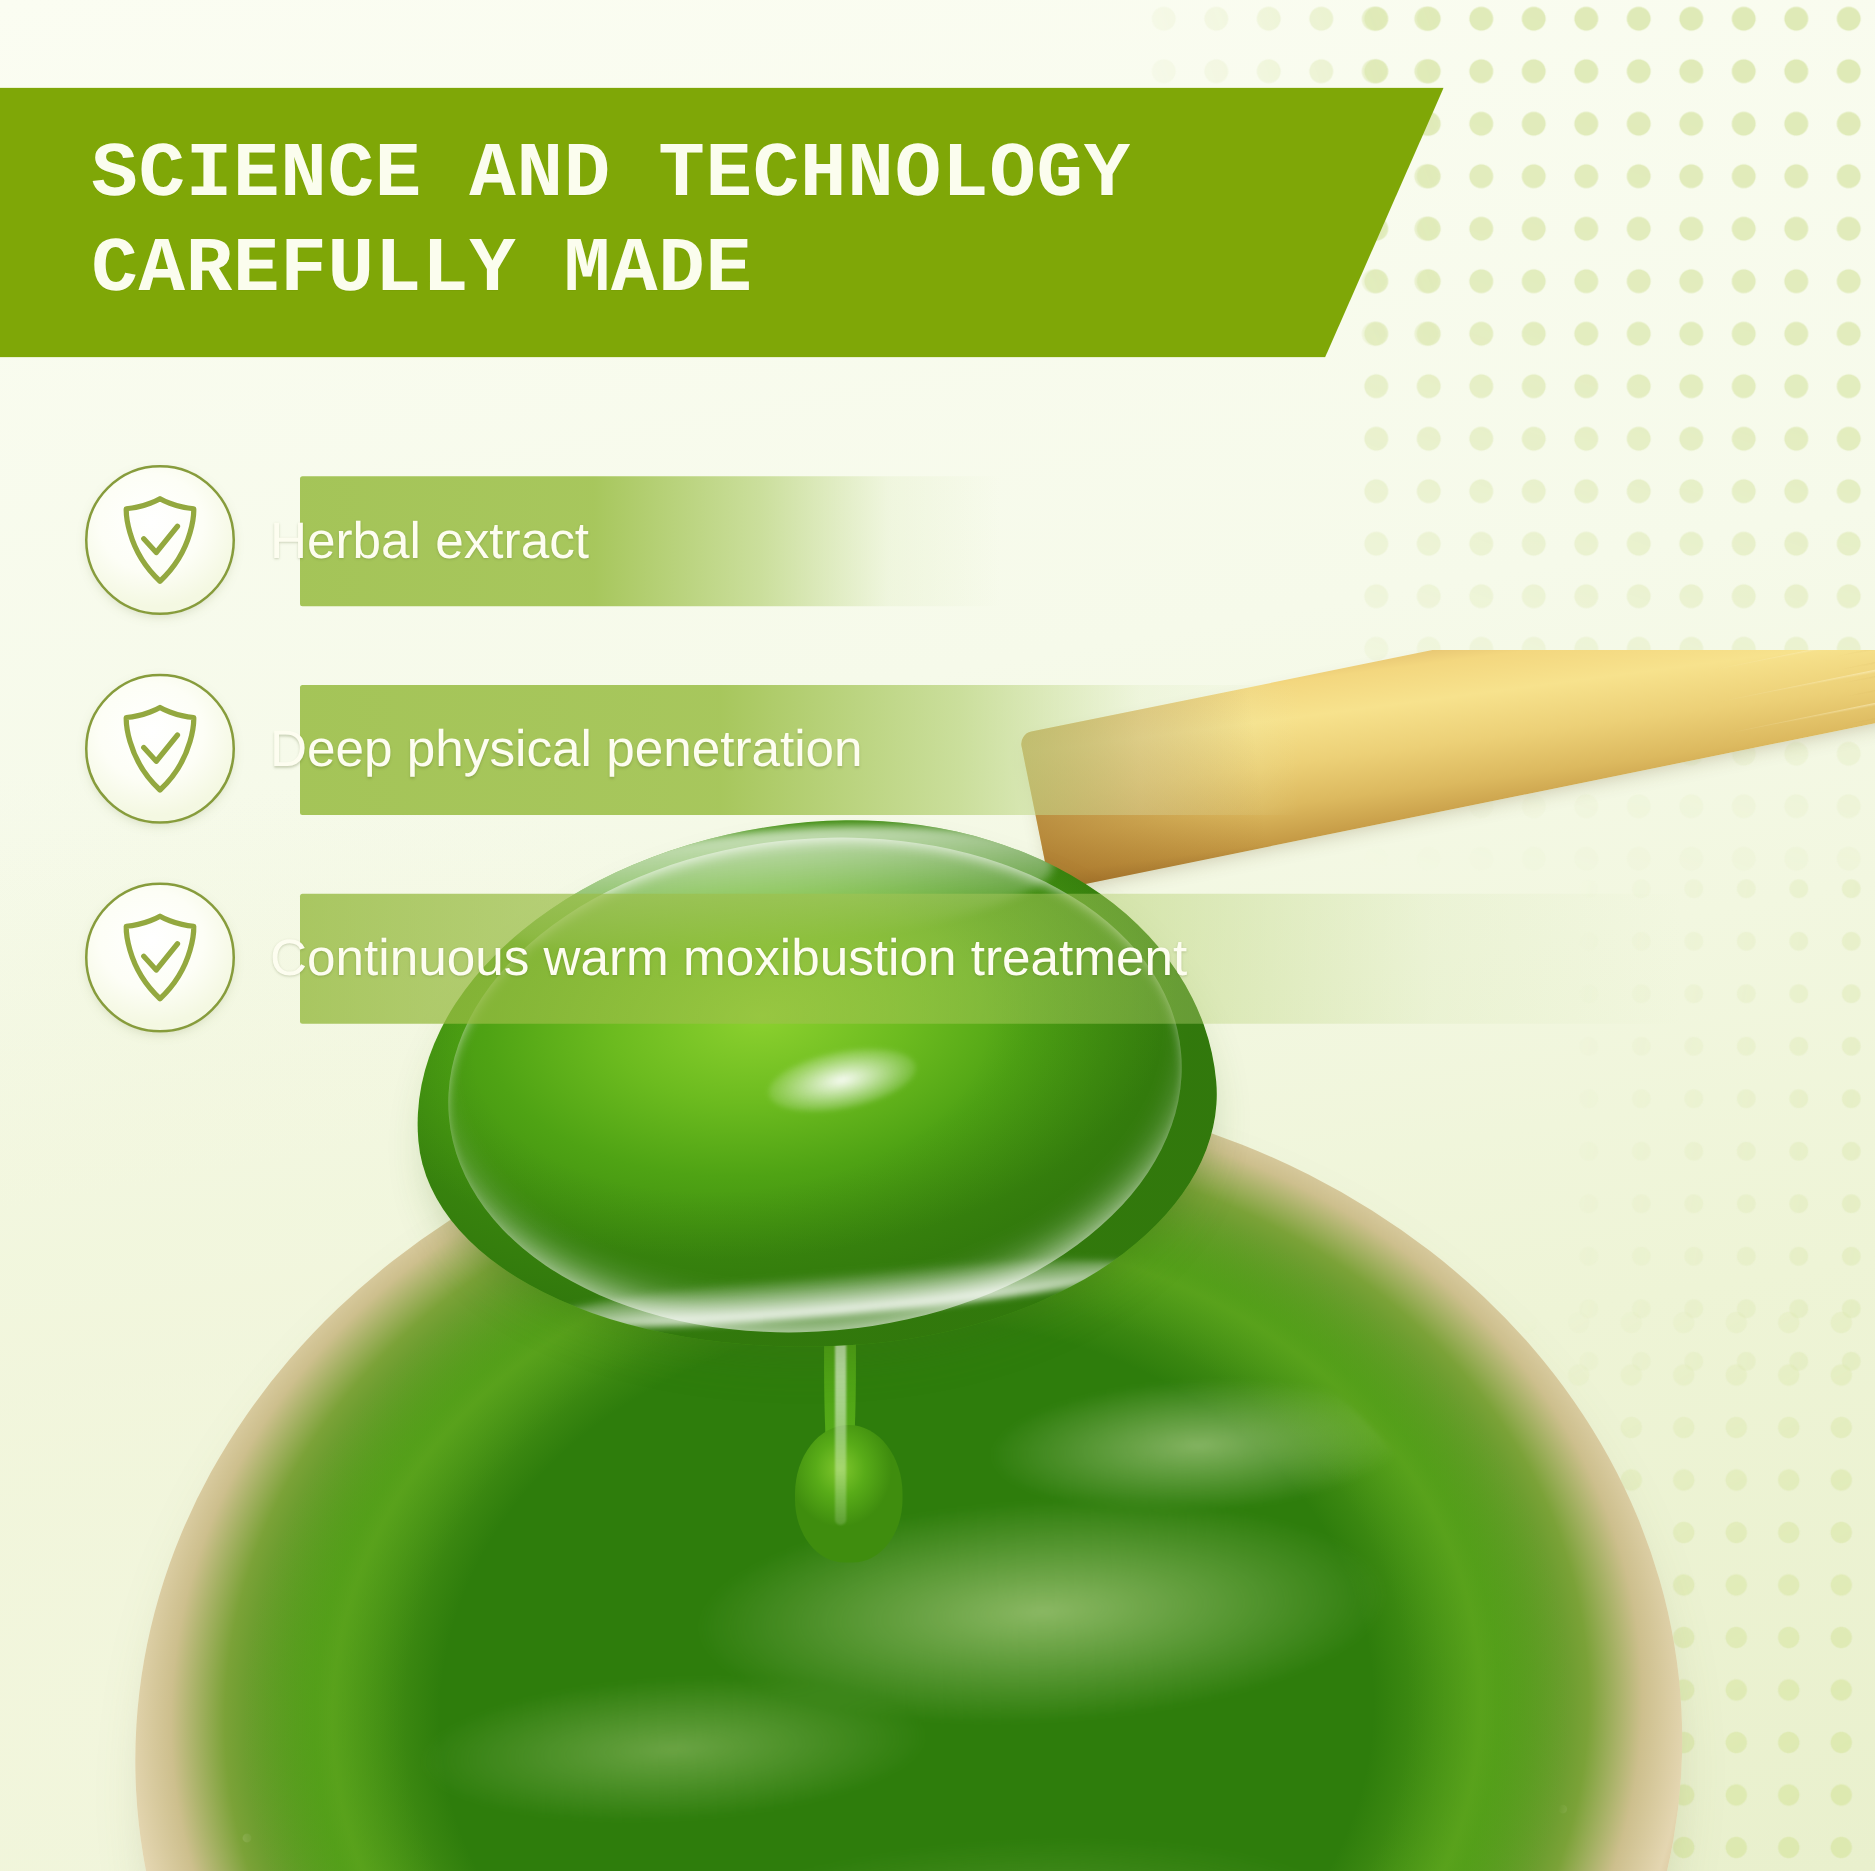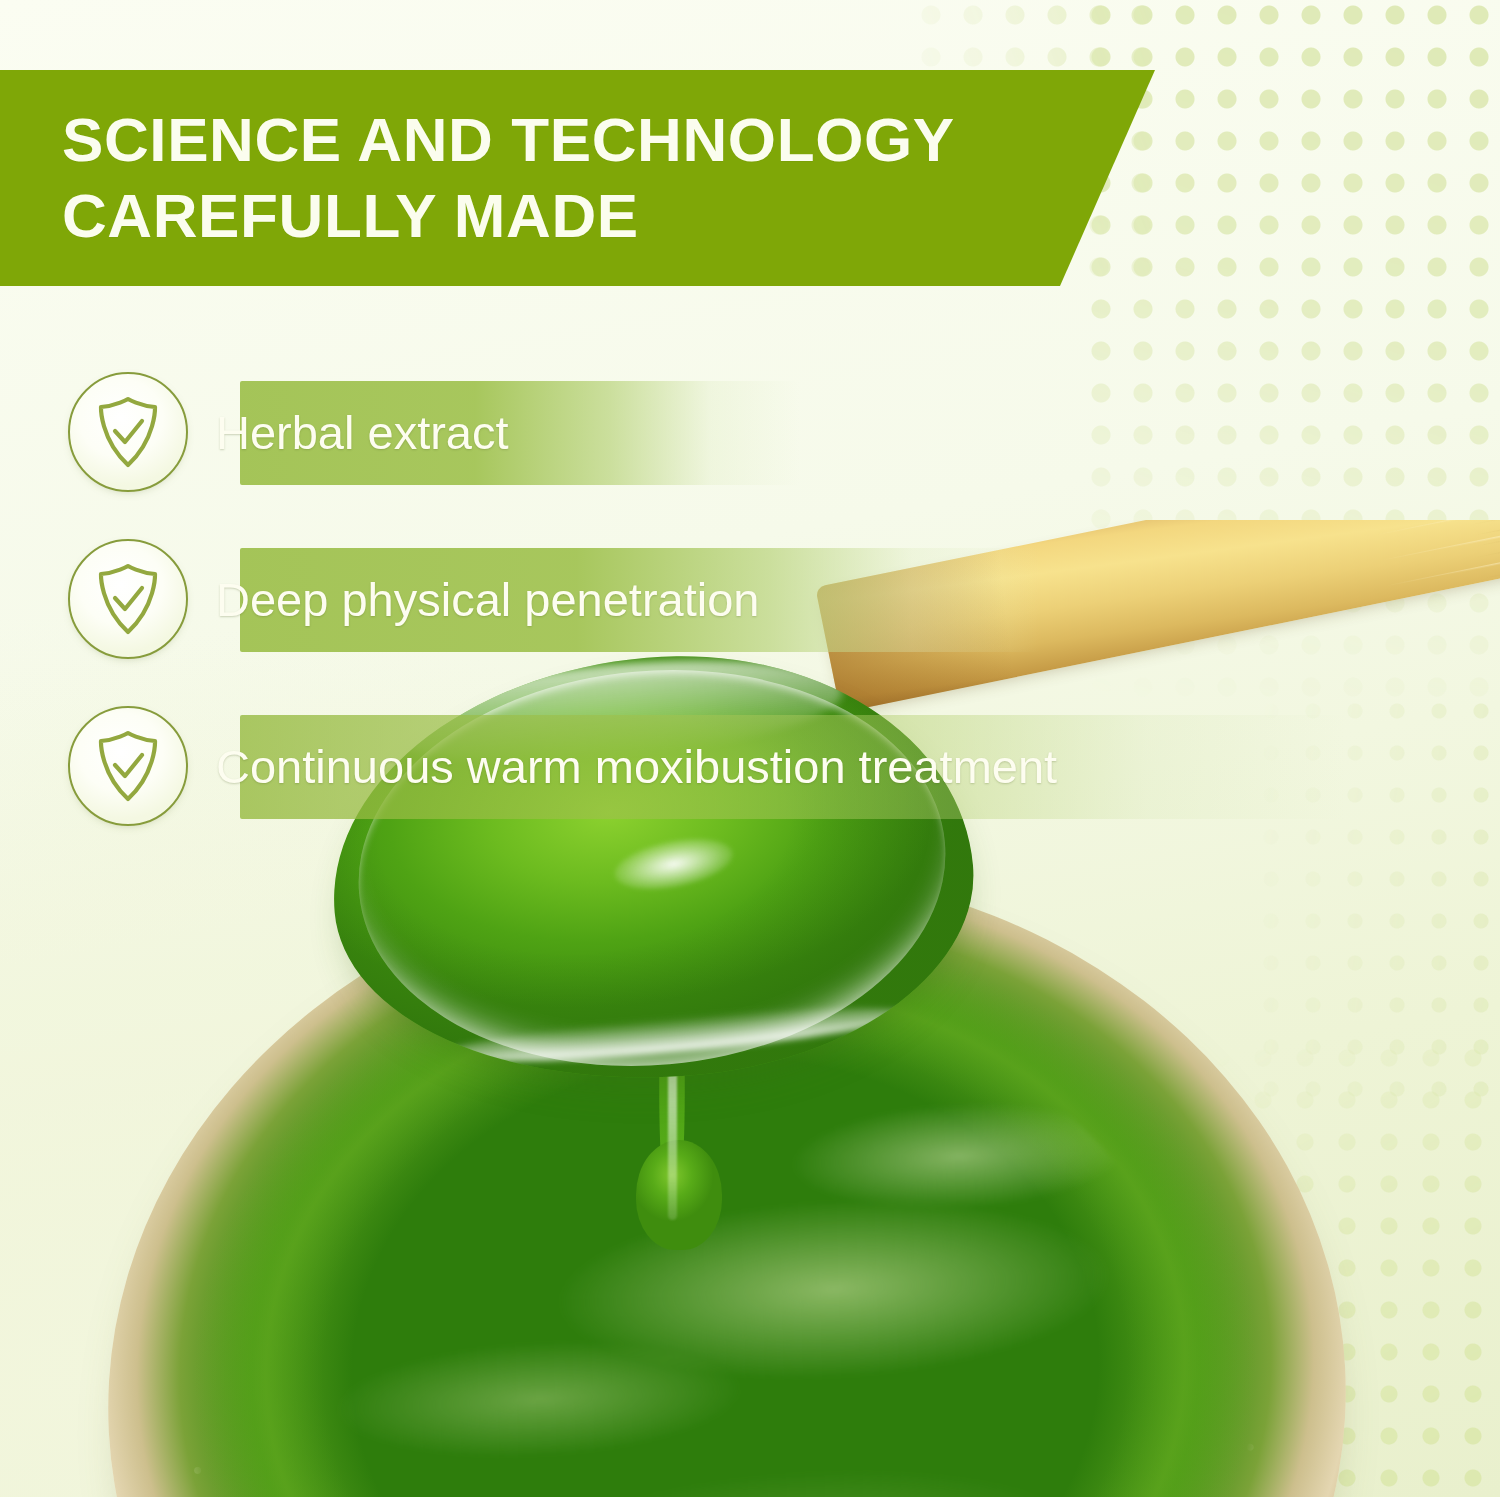--- a/index.html
+++ b/index.html
@@ -83,30 +83,31 @@
     left: 0;
     top: 70px;
     width: 1160px;
     height: 216px;
     background: #7fa707;
     clip-path: polygon(0 0, 1155px 0, 1060px 100%, 0 100%);
     display: flex;
     align-items: center;
   }
   .banner-title {
-    margin: 5px;
+    margin: 16px;
     padding: 0 0 0 57px;
     color: #fbfdee;
     font-size: 62px;
     line-height: 1.22;
     font-weight: 700;
     letter-spacing: 0.6px;
     text-transform: uppercase;
     max-width: 1040px;
     text-shadow: 0 1px 0 rgba(0,0,0,.04);
+    font-family: Liberation Mono, monospace;
   }
 
   
   .photo {
     position: absolute;
     left: 0;
     top: 520px;
     width: 1500px;
     height: 977px;
     overflow: hidden;
@@ -350,21 +351,21 @@
     align-items: center;
     justify-content: center;
     box-shadow: 0 3px 10px -4px rgba(110,125,60,.35);
   }
   .badge svg { display: block; }
   .feature-label {
     position: relative;
     z-index: 2;
     margin-left: 28px;
     color: #fdfdf0;
-    font-size: 47px;
+    font-size: 41px;
     line-height: 1;
     font-weight: 400;
     white-space: nowrap;
     text-shadow: 0 1px 2px rgba(70,90,30,.25);
   }
 
   #f1 { left: 68px; top: 373px; }
   #f2 { left: 68px; top: 540px; }
   #f3 { left: 68px; top: 707px; }
 

